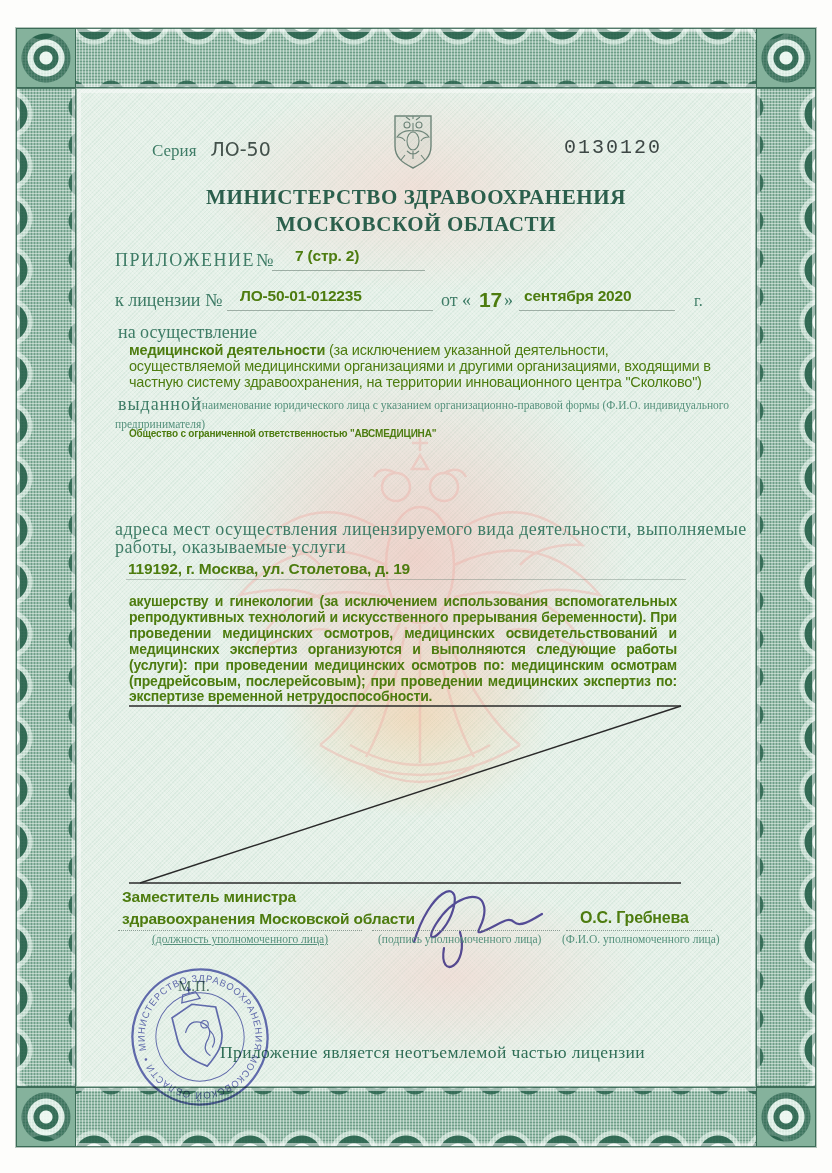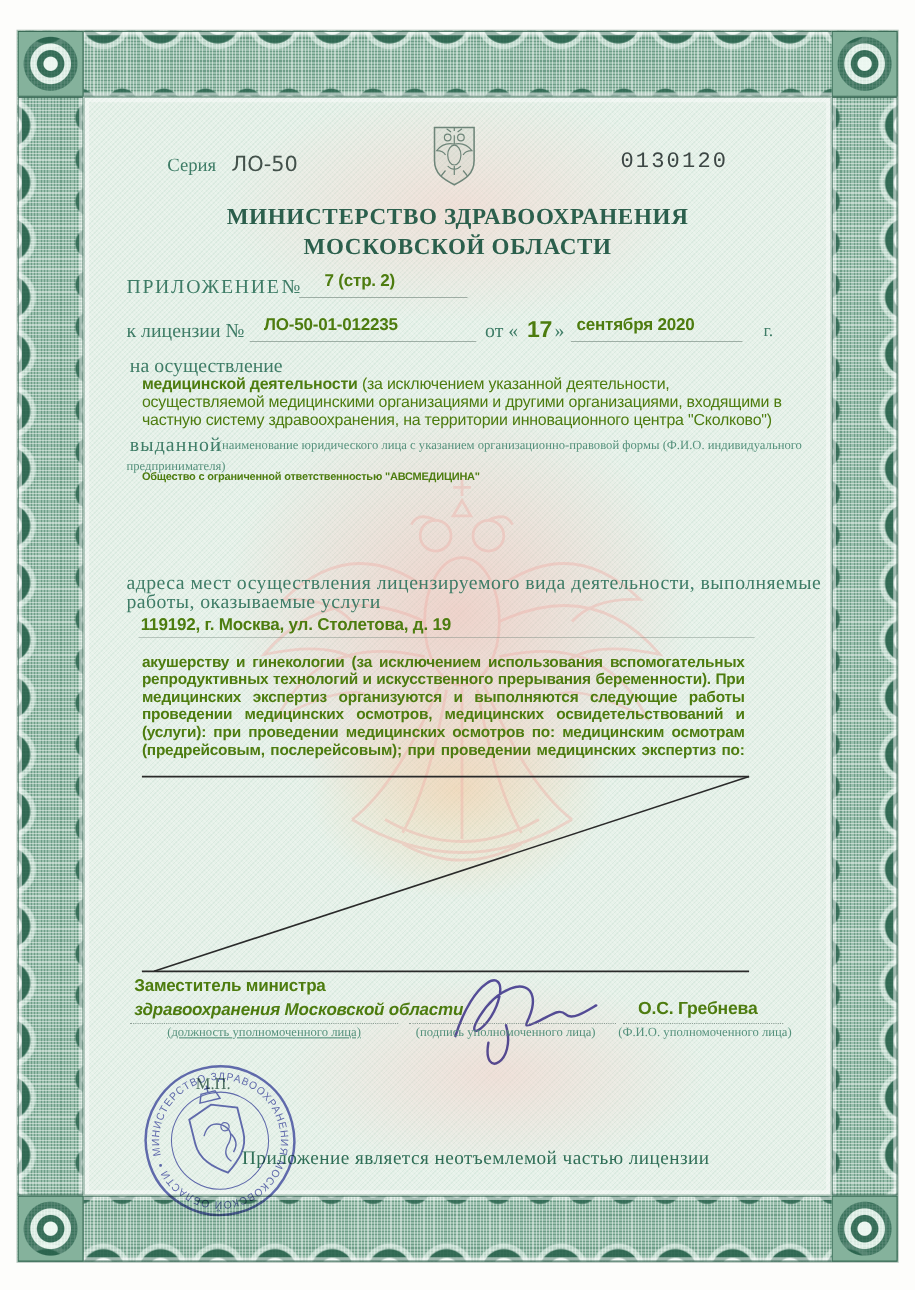--- a/index.html
+++ b/index.html
@@ -150,34 +150,35 @@
   <span class="abs cap" style="left:115px;top:418px;">предпринимателя)</span>
   <div class="abs typed" style="left:129px;top:428px;font-size:10px;">Общество с ограниченной ответственностью "АВСМЕДИЦИНА"</div>
 
   <div class="abs lbl" style="left:115px;top:520px;width:655px;font-size:18px;line-height:18px;letter-spacing:.4px;">адреса мест осуществления лицензируемого вида деятельности, выполняемые работы, оказываемые услуги</div>
   <div class="abs typed" style="left:128px;top:560px;font-size:15.5px;">119192, г. Москва, ул. Столетова, д. 19</div>
   <div class="rule" style="left:126px;top:579px;width:560px;border-bottom-color:rgba(110,130,120,.4);"></div>
 
   <div class="abs" style="left:129px;top:594px;">
     <div class="typed works-line">акушерству и гинекологии (за исключением использования вспомогательных</div>
     <div class="typed works-line">репродуктивных технологий и искусственного прерывания беременности). При</div>
+    <div class="typed works-line">проведении медицинских осмотров, медицинских освидетельствований и</div>
     <div class="typed works-line">медицинских экспертиз организуются и выполняются следующие работы</div>
-    <div class="typed works-line">проведении медицинских осмотров, медицинских освидетельствований и</div>
     <div class="typed works-line">(услуги): при проведении медицинских осмотров по: медицинским осмотрам</div>
     <div class="typed works-line">(предрейсовым, послерейсовым); при проведении медицинских экспертиз по:</div>
+    <div class="typed works-line last">экспертизе временной нетрудоспособности.</div>
   </div>
 
   <svg class="abs" style="left:0;top:0;pointer-events:none;" width="832" height="1173" viewBox="0 0 832 1173">
     <line x1="129" y1="706" x2="681" y2="706" stroke="#2a2a2a" stroke-width="1.6"></line>
     <line x1="681" y1="706" x2="140" y2="883" stroke="#2a2a2a" stroke-width="1.4"></line>
     <line x1="129" y1="883" x2="681" y2="883" stroke="#2a2a2a" stroke-width="1.6"></line>
   </svg>
 
   <div class="abs typed" style="left:122px;top:888px;font-size:15.5px;">Заместитель министра</div>
-  <div class="abs typed" style="left:122px;top:910px;font-size:15.5px;font-style:italic;">здравоохранения Московской области</div>
+  <div class="abs typed" style="left:122px;top:910px;font-size:15.5px;">здравоохранения Московской области</div>
   <div class="abs typed" style="left:580px;top:909px;font-size:16px;">О.С. Гребнева</div>
 
   <svg class="abs" style="left:400px;top:870px;mix-blend-mode:multiply;" width="170" height="115" viewBox="0 0 170 115">
     <g fill="none" stroke="#4b3f9e" stroke-width="2.2" opacity=".9" stroke-linecap="round">
       <path d="M14,72 C30,20 60,8 54,36 C48,64 20,80 36,54 C52,28 80,18 84,36 C88,54 68,68 86,60 C100,54 108,46 114,52 C120,58 132,50 142,44"></path>
       <path d="M60,62 C70,96 38,112 44,78"></path>
     </g>
   </svg>
 
   <div class="dotrule" style="left:118px;top:930px;width:244px;"></div>

